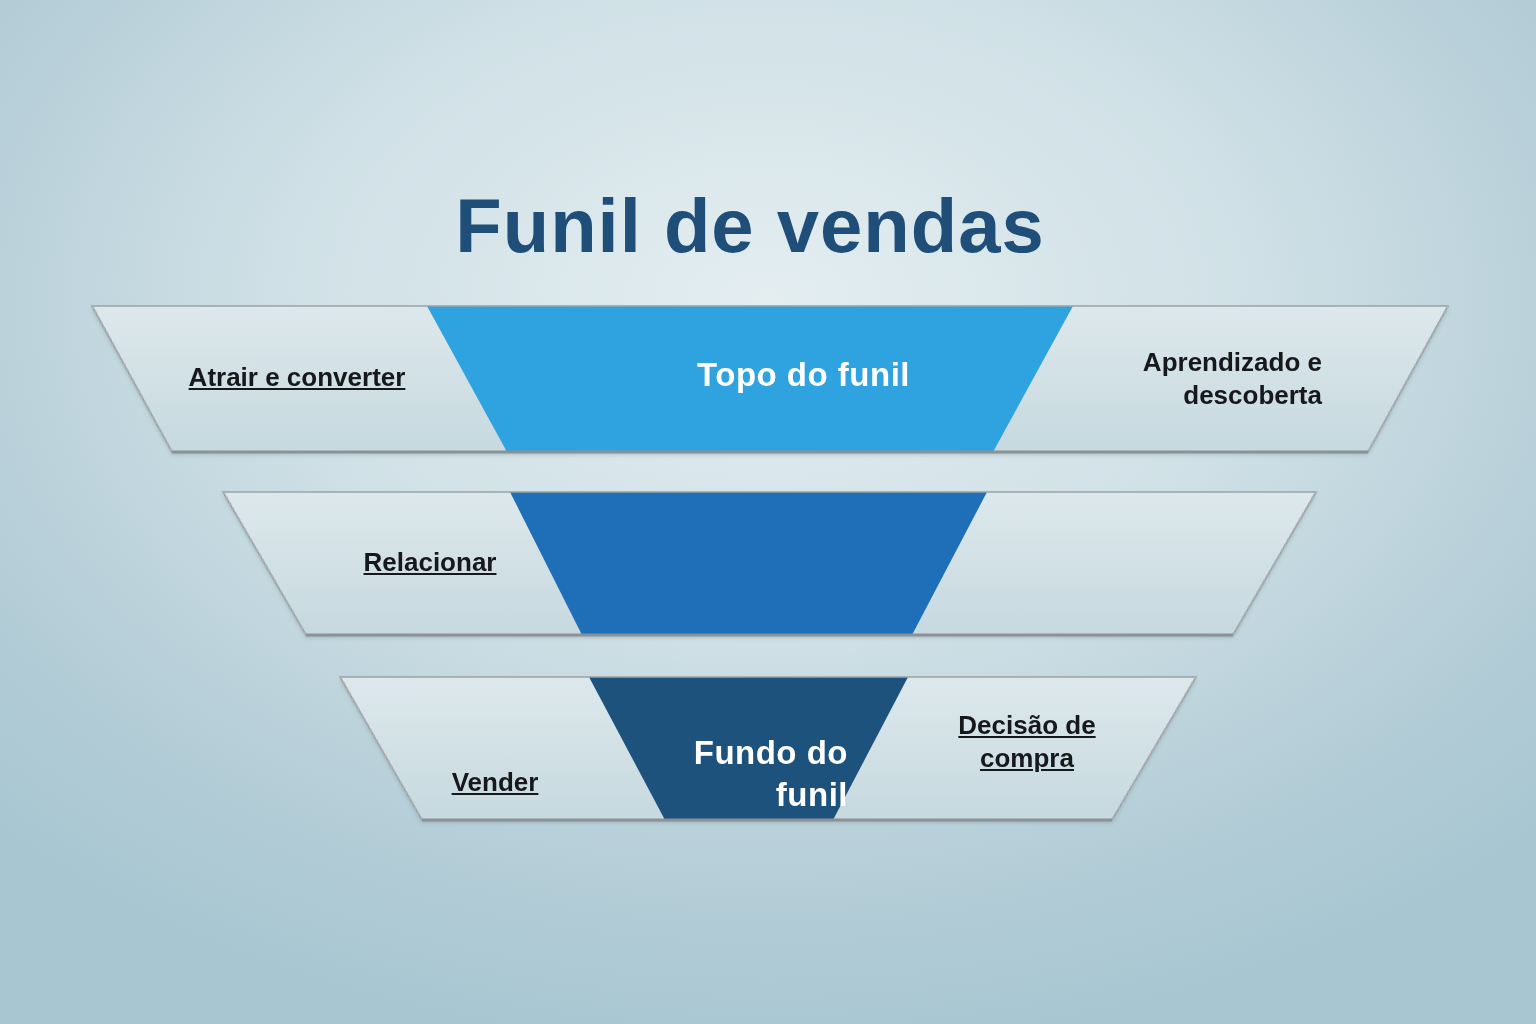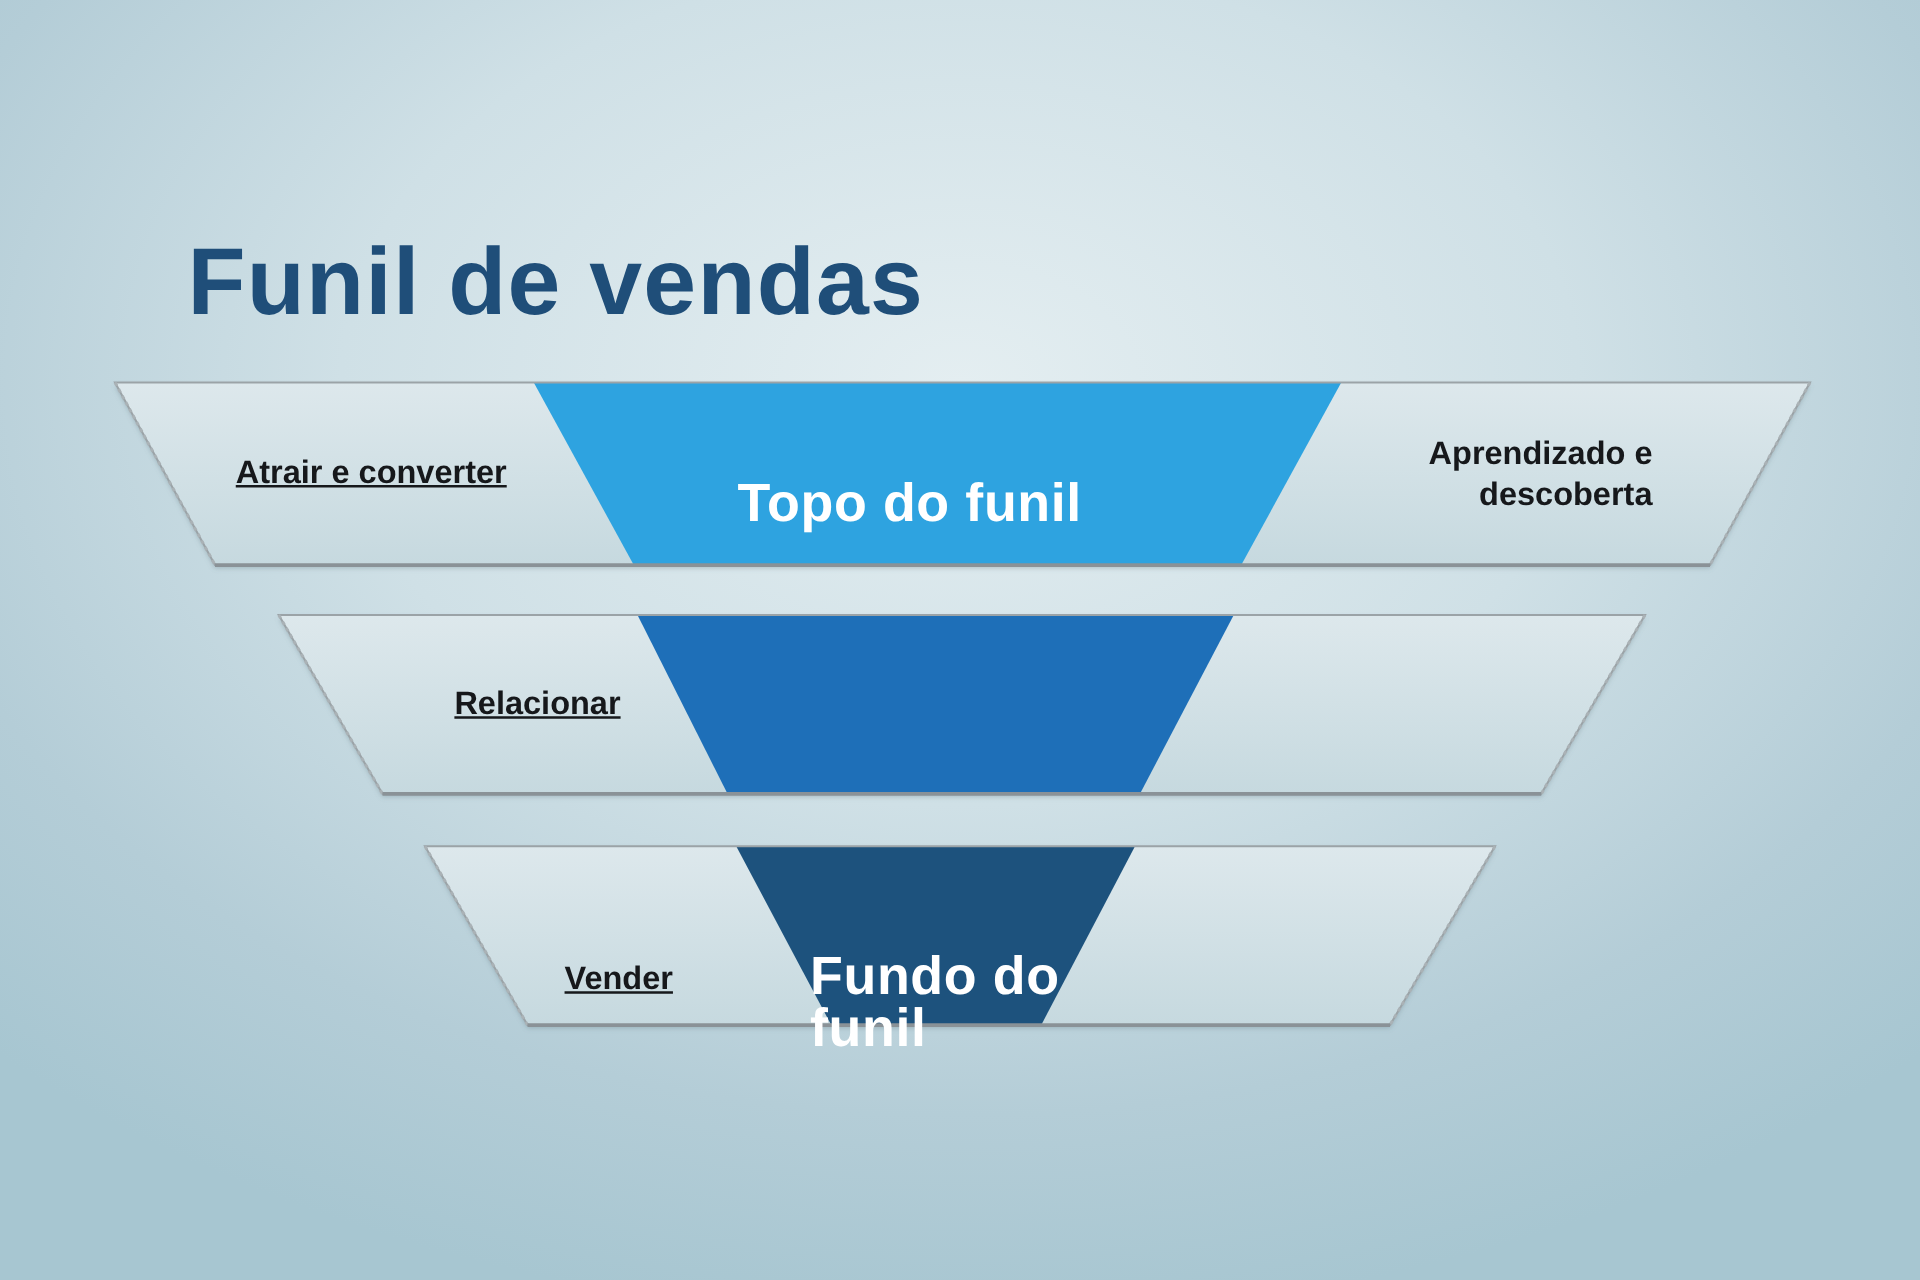--- a/index.html
+++ b/index.html
@@ -11,21 +11,21 @@
   .canvas {
     position: relative;
     width: 1536px; height: 1024px;
     background:
       radial-gradient(ellipse 1100px 750px at 50% 30%,
         #e4eef1 0%, #cfe0e6 45%, #b4cdd7 78%, #a7c6d1 100%);
   }
   .title {
     position: absolute;
     left: 150px; top: 182px; width: 1200px;
-    text-align: left;
+    text-align: center;
     font-size: 76px;
     font-weight: 700;
     letter-spacing: 1px;
     color: #1f4e79;
   }
   svg.funnel-shapes {
     position: absolute; left: 0; top: 0;
   }
   .lbl {
     position: absolute;
@@ -33,25 +33,24 @@
     color: #16181b;
     font-size: 26px;
     line-height: 33px;
   }
   .lbl.center-text { text-align: center; text-decoration: underline; }
   .lbl.right-text  { text-align: right; }
   .stage-label {
     position: absolute;
     color: #ffffff;
     font-weight: 700;
-    font-size: 43px;
+    font-size: 33px;
     line-height: 42px;
-    text-align: left;
+    text-align: right;
     letter-spacing: 0.5px;
-    margin-top: 28px;
   }
 </style>
 </head>
 <body>
 
 <div class="canvas">
 
   <div class="title">Funil de vendas</div>
 
   <svg class="funnel-shapes" width="1536" height="1024" viewBox="0 0 1536 1024">
@@ -94,14 +93,15 @@
   </svg>
 
   <div class="lbl center-text" style="left:147px; top:361px; width:300px;">Atrair e converter</div>
   <div class="stage-label" style="left:590px; top:354px; width:320px;">Topo do funil</div>
   <div class="lbl right-text" style="left:1062px; top:346px; width:260px;">Aprendizado e descoberta</div>
 
   <div class="lbl center-text" style="left:280px; top:546px; width:300px;">Relacionar</div>
 
   <div class="lbl center-text" style="left:345px; top:766px; width:300px;">Vender</div>
   <div class="stage-label" style="left:648px; top:732px; width:200px;">Fundo do funil</div>
+  <div class="lbl center-text" style="left:917px; top:709px; width:220px;">Decisão de compra</div>
 
 </div>
 
 </body></html>

